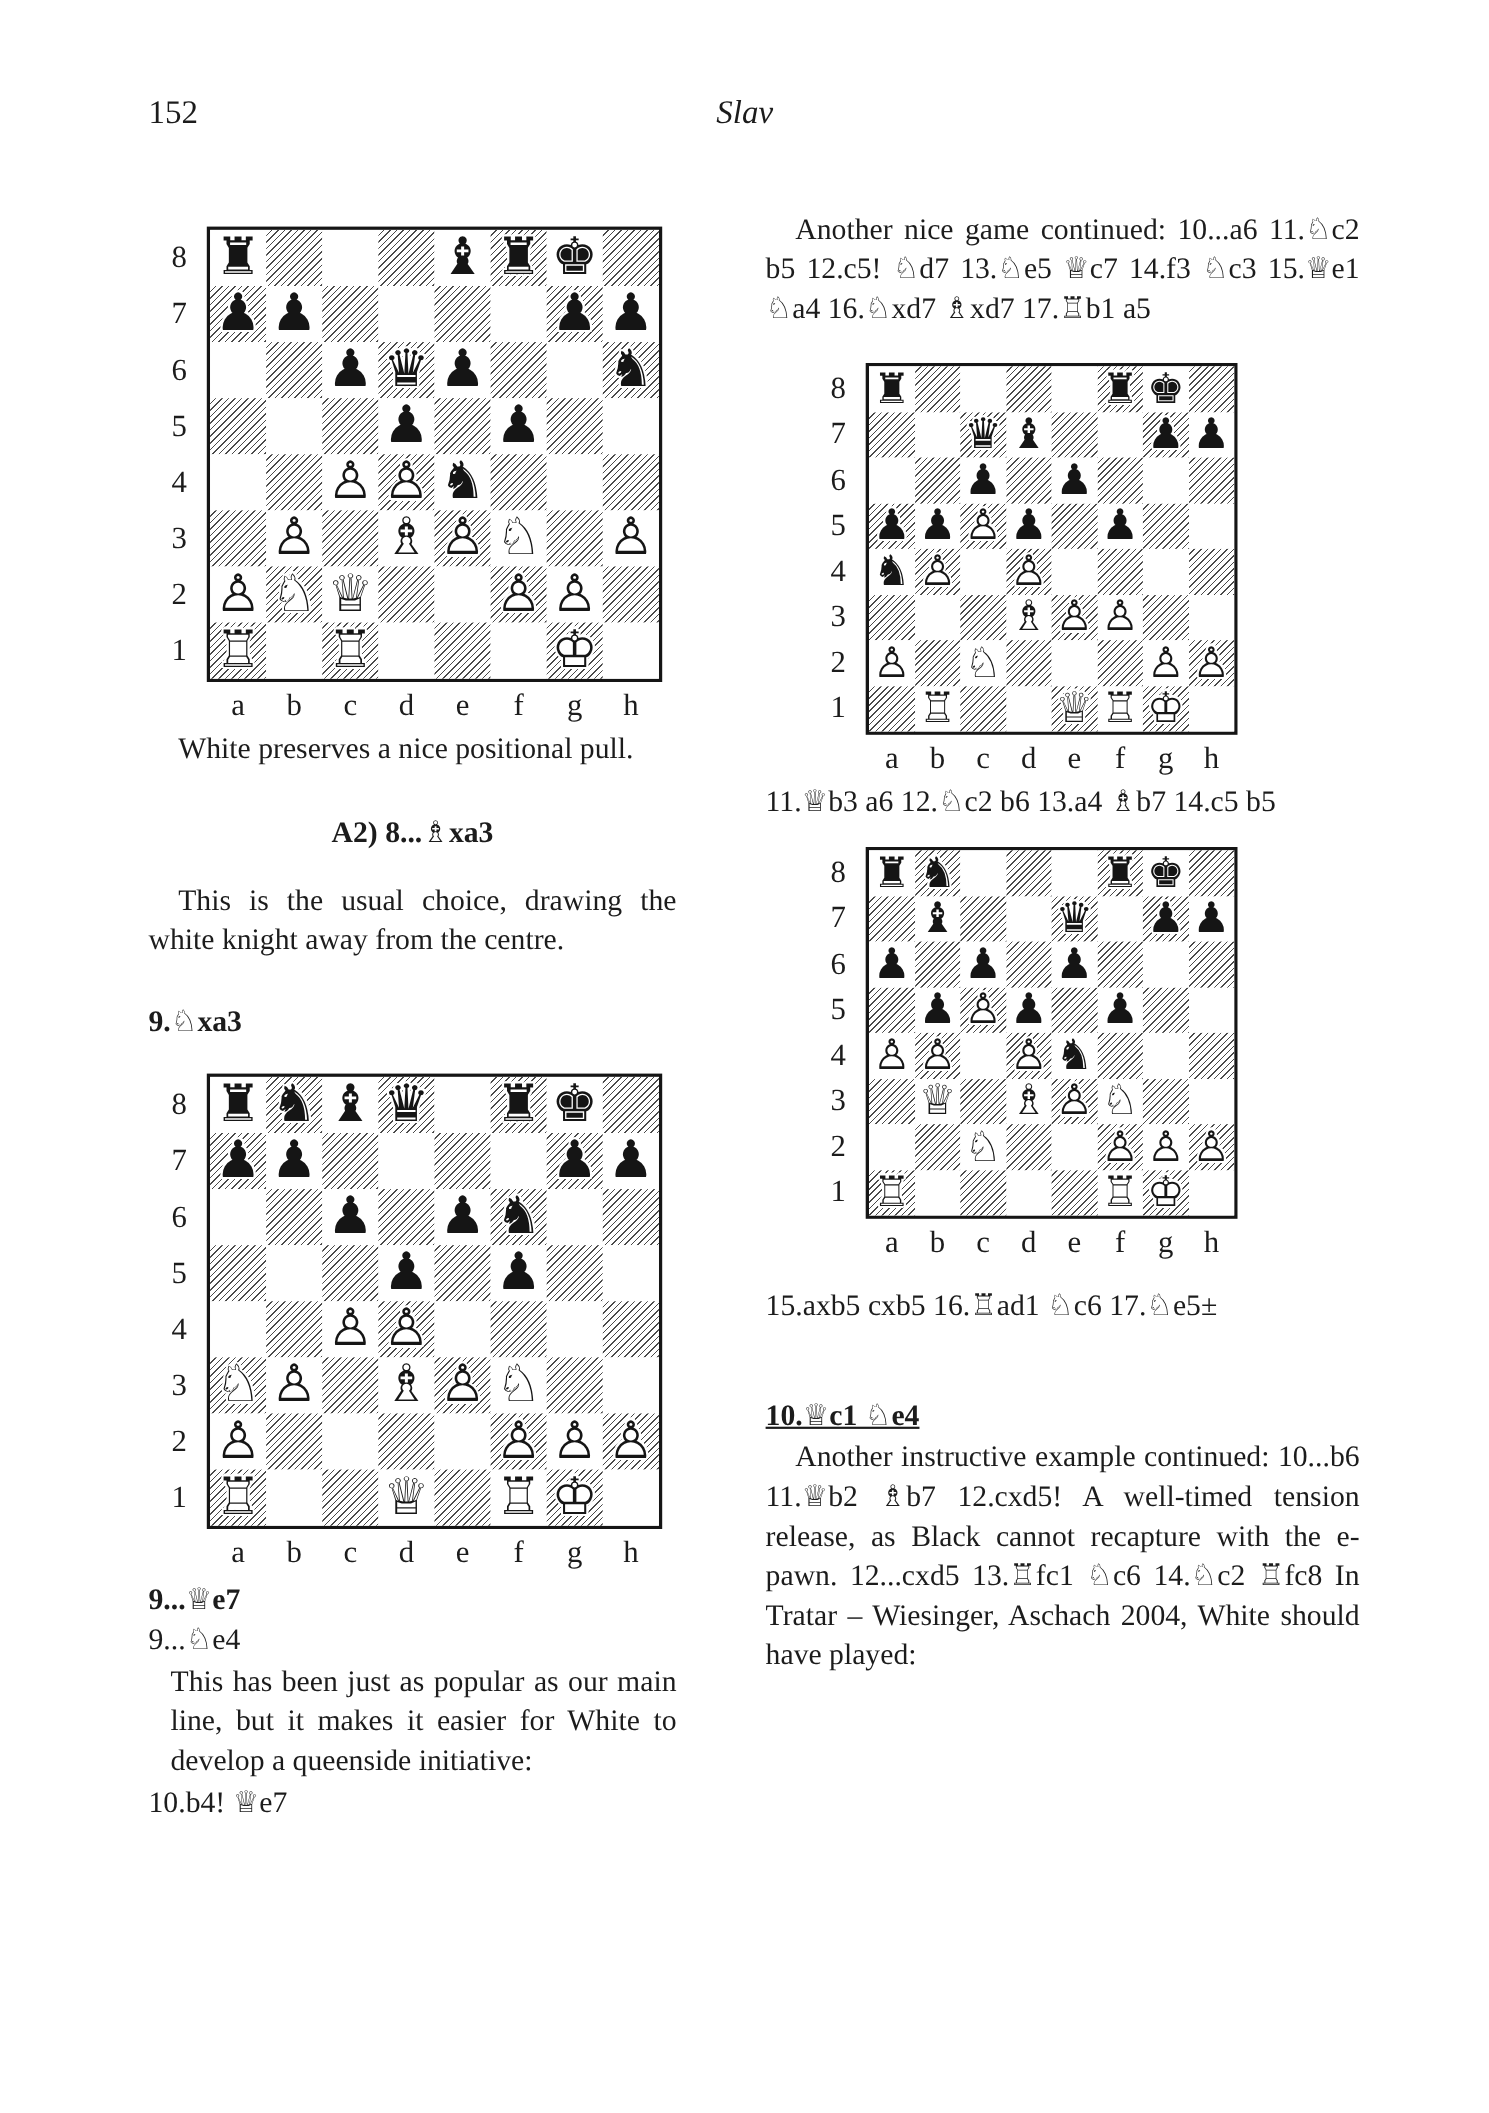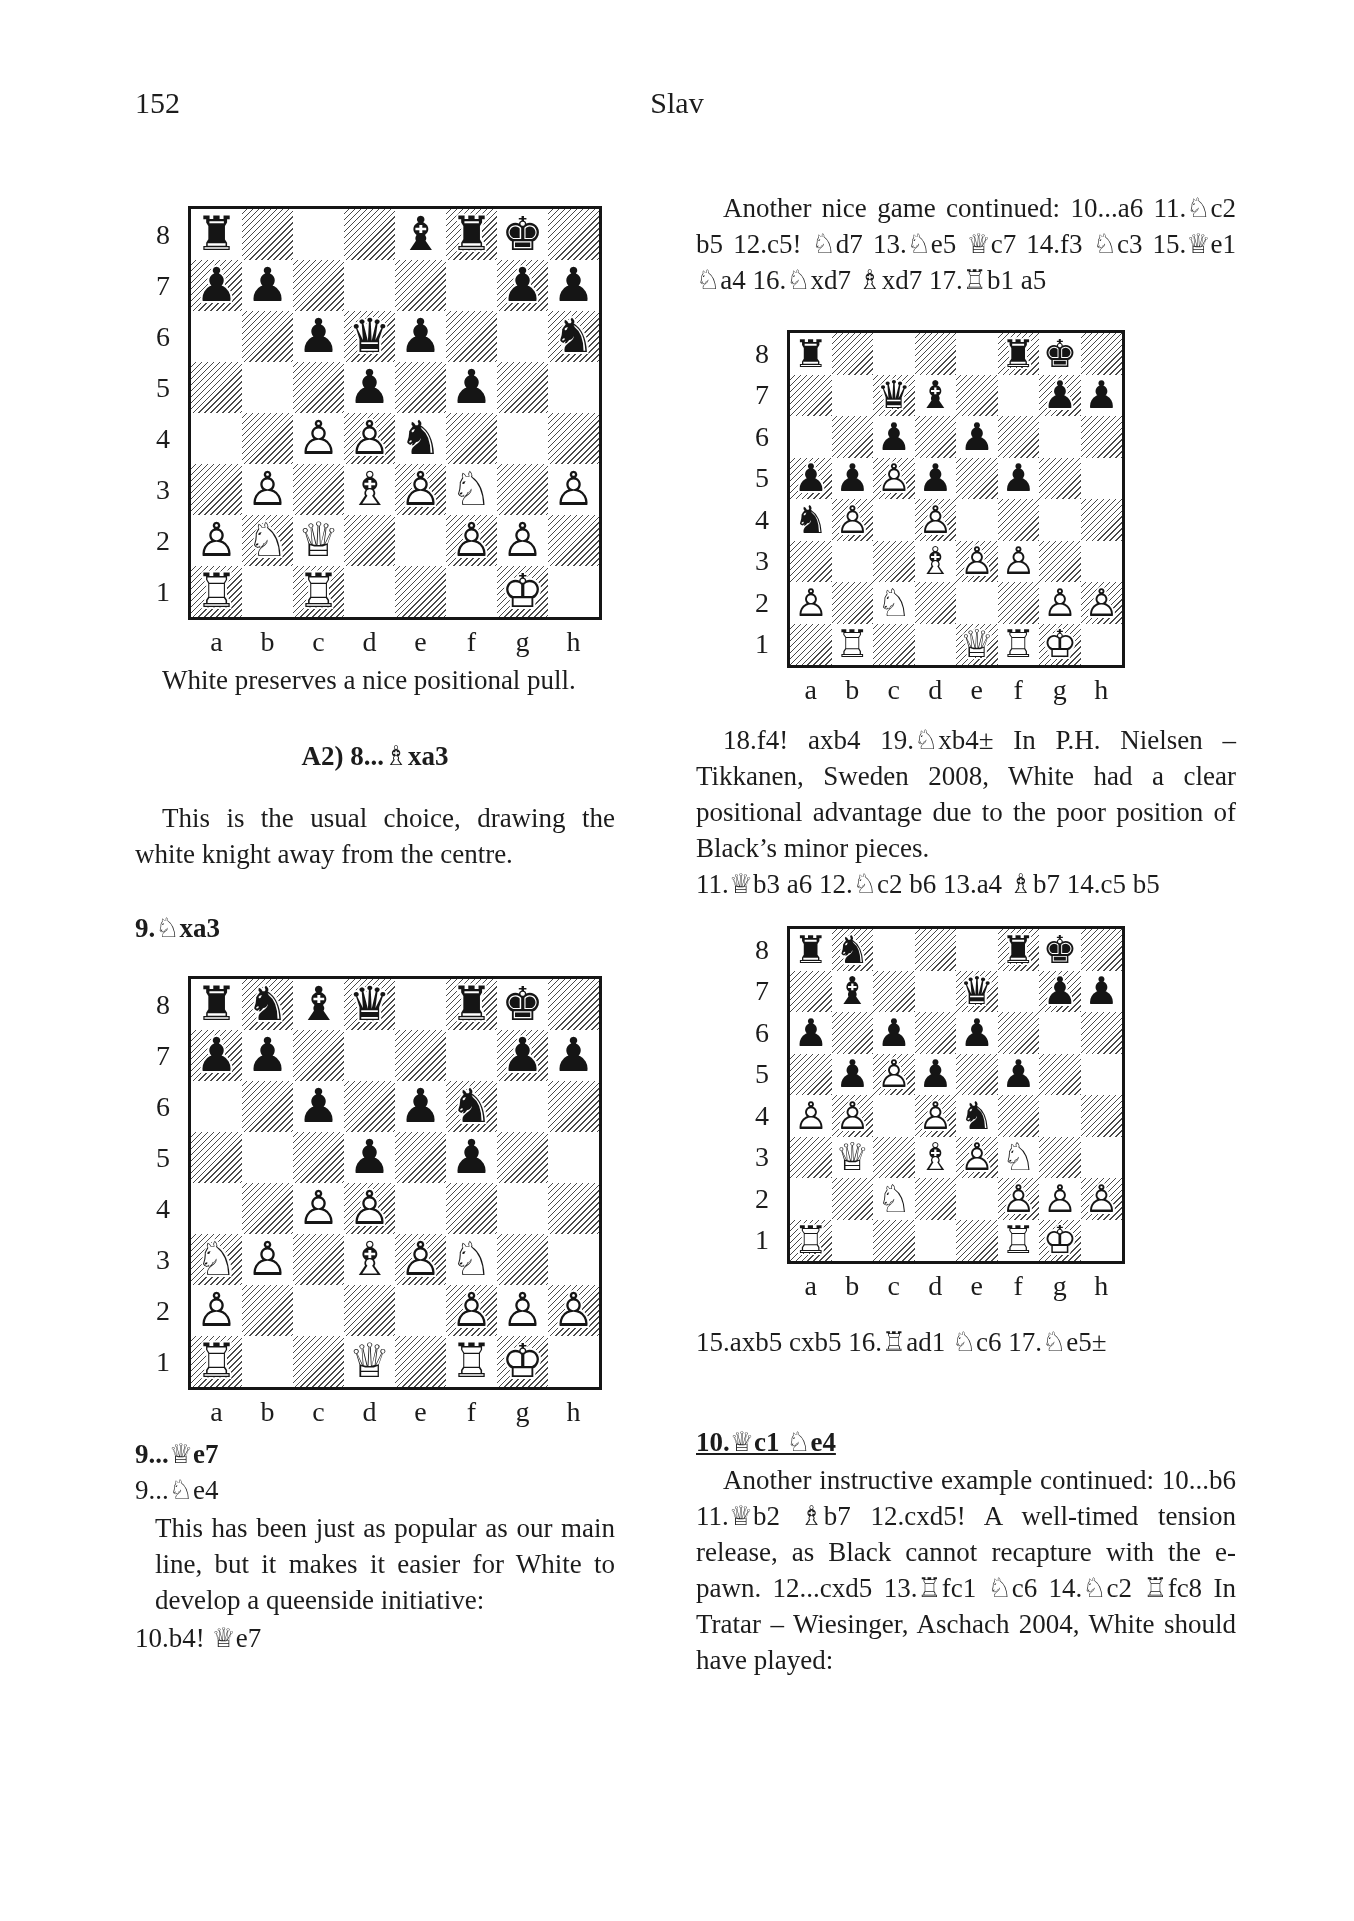--- a/index.html
+++ b/index.html
@@ -2,21 +2,21 @@
 <html><head>
 <meta charset="utf-8">
 <style>
   html,body{margin:0;padding:0;}
   body{
     width:1354px;height:1921px;background:#ffffff;color:#1c1c1c;
     font-family:"Liberation Serif","DejaVu Sans",serif;
     position:relative;overflow:hidden;
   }
   .hdr-num{position:absolute;left:135px;top:86px;font-size:30px;}
-  .hdr-title{position:absolute;left:0;top:86px;width:100%;text-align:center;font-size:30px;}
+  .hdr-title{position:absolute;left:0;top:86px;width:100%;text-align:center;font-size:30px;font-style:italic;}
 
   .col{position:absolute;}
   .col-left{left:135px;top:170px;width:480px;}
   .col-right{left:696px;top:152px;width:540px;}
 
   p{margin:0;font-size:27px;line-height:36px;text-align:justify;text-justify:inter-word;}
   .indent{text-indent:27px;}
   .b{font-weight:bold;}
   .center{text-align:center;}
   .left-al{text-align:left;}
@@ -791,21 +791,20 @@
           <div class="file-label">a</div>
           <div class="file-label">b</div>
           <div class="file-label">c</div>
           <div class="file-label">d</div>
           <div class="file-label">e</div>
           <div class="file-label">f</div>
           <div class="file-label">g</div>
           <div class="file-label">h</div>
         </div>
       </figure>
-    <p class="indent nielsen">18.f4! axb4 19.♘xb4± In P.H. Nielsen – Tikkanen, Sweden 2008, White had a clear positional advantage due to the poor position of Black’s minor pieces.</p>
     <p class="left-al m11">11.♕b3 a6 12.♘c2 b6 13.a4 ♗b7 14.c5 b5</p>
     <figure class="diagram sm d4">
         <div class="bwrap">
           <div class="ranks">
             <div class="rank-label">8</div>
             <div class="rank-label">7</div>
             <div class="rank-label">6</div>
             <div class="rank-label">5</div>
             <div class="rank-label">4</div>
             <div class="rank-label">3</div>

